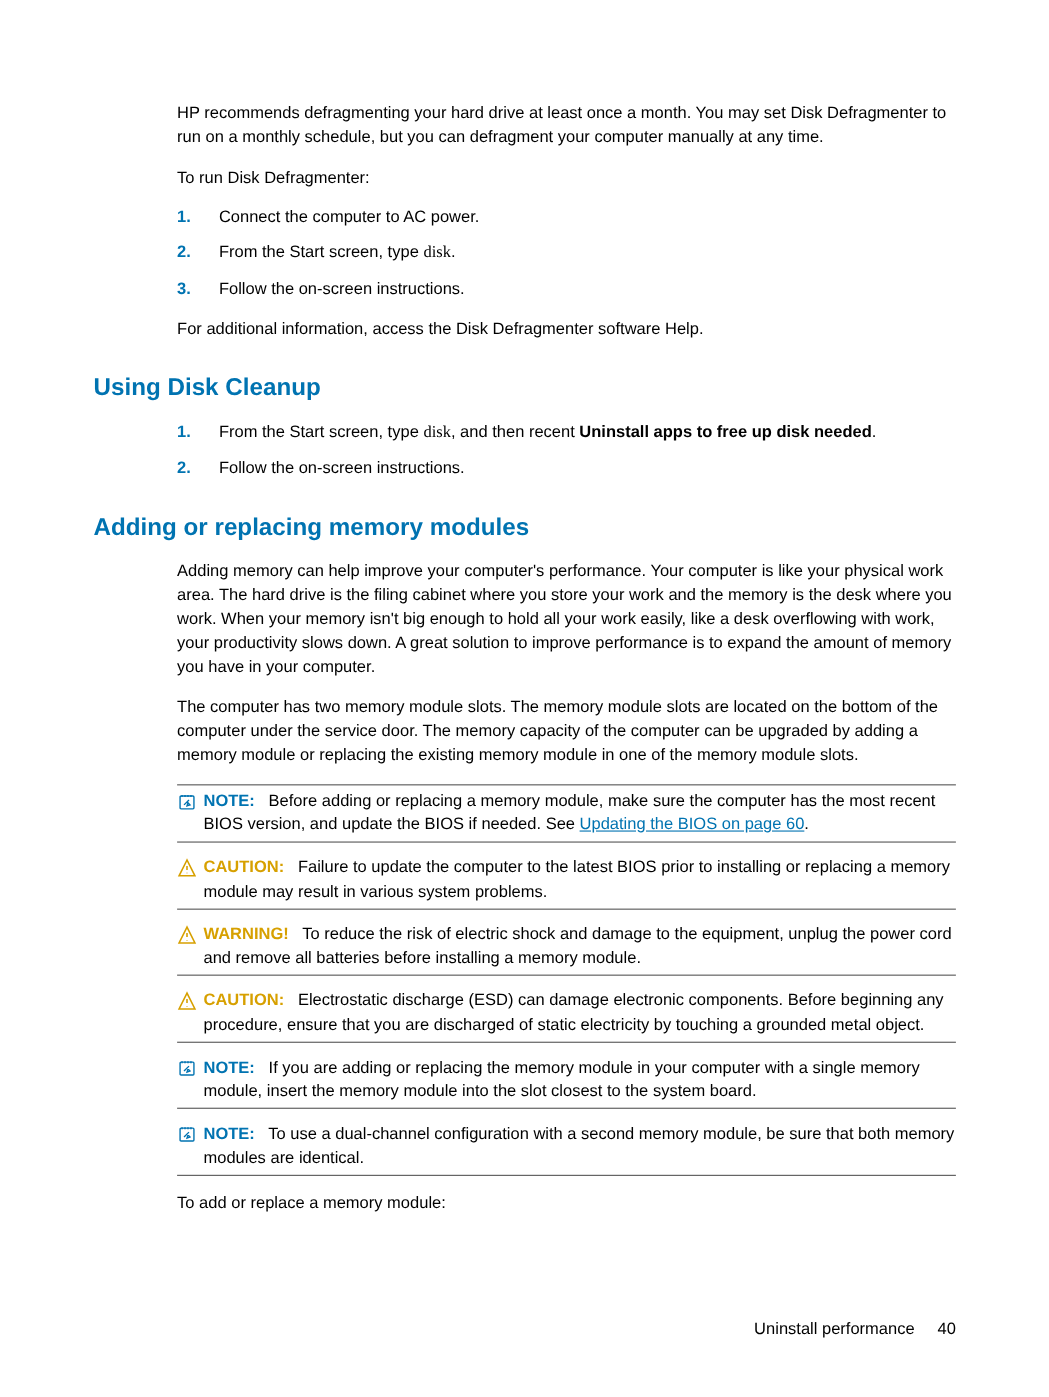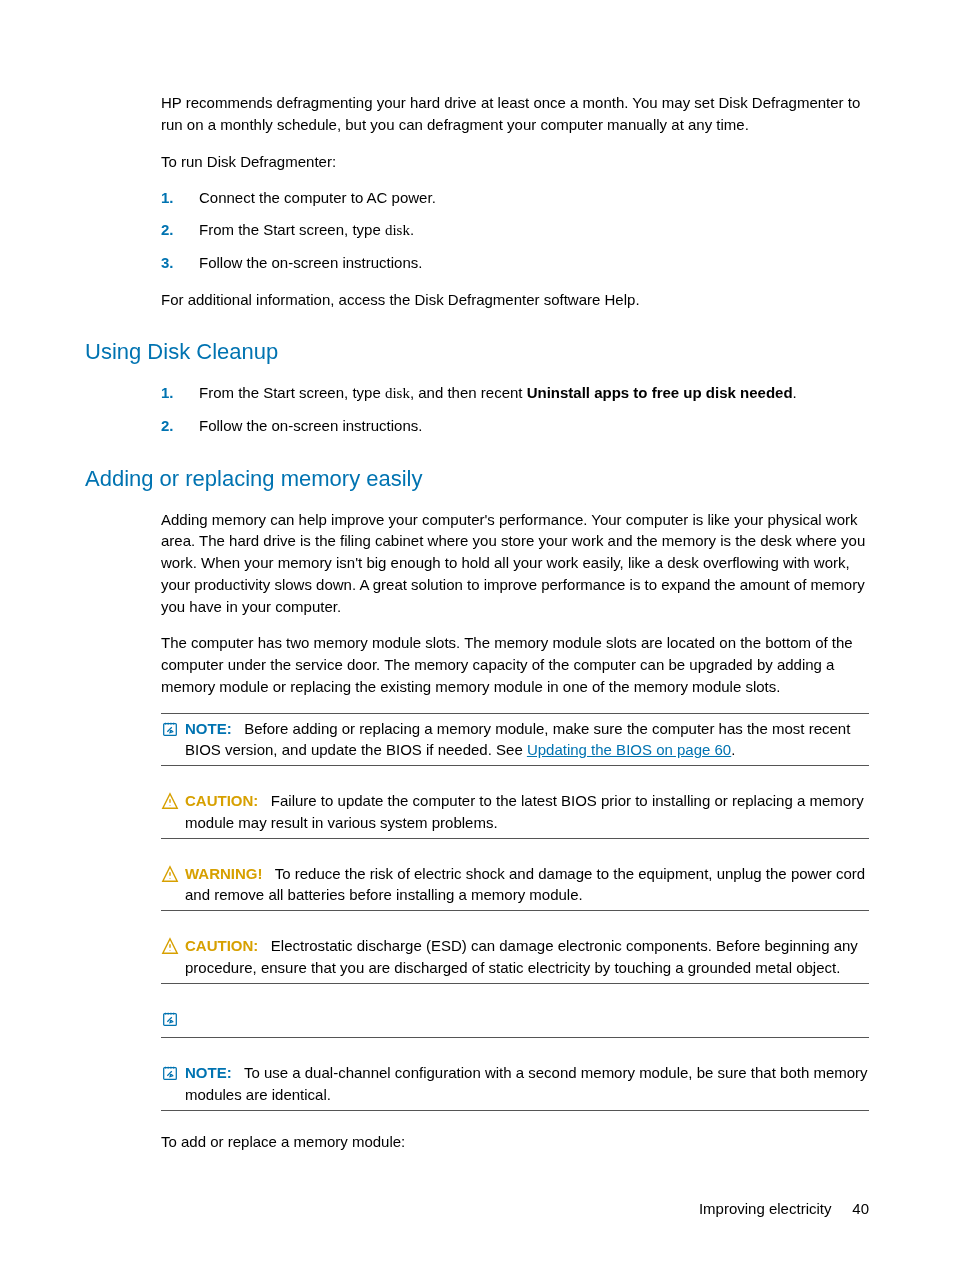--- a/index.html
+++ b/index.html
@@ -41,30 +41,30 @@
     }
     .ol-text {
       flex: 1;
     }
     .mono {
       font-family: Liberation Serif, serif;
     }
     h2 {
       color: #0073b1;
       font-size: 22px;
-      font-weight: normal;
+      font-weight: bold;
       margin-top: 26px;
       margin-bottom: 14px;
     }
     .callout {
       border-top: 1px solid #555;
       border-bottom: 1px solid #555;
       padding: 4px 0 4px 0;
       margin-left: 76px;
-      margin-bottom: 20px;
+      margin-bottom: 8px;
       display: flex;
       align-items: flex-start;
       gap: 6px;
     }
     .callout + .callout {
       border-top: none;
     }
     .callout .icon {
       width: 18px;
       flex-shrink: 0;
@@ -136,21 +136,21 @@
           <span>From the Start screen, type </span><span class="mono">disk</span><span>, and then recent </span><span class="bold">Uninstall apps to free up disk needed</span><span>.</span>
         </span>
       </li>
       <li>
         <span class="ol-num">2.</span>
         <span class="ol-text">Follow the on-screen instructions.</span>
       </li>
     </ol>
   </div>
 
-  <h2>Adding or replacing memory easily</h2>
+  <h2>Adding or replacing memory modules</h2>
   <div class="body-indent">
     <p class="para">Adding memory can help improve your computer's performance. Your computer is like your physical work area. The hard drive is the filing cabinet where you store your work and the memory is the desk where you work. When your memory isn't big enough to hold all your work easily, like a desk overflowing with work, your productivity slows down. A great solution to improve performance is to expand the amount of memory you have in your computer.</p>
     <p class="para">The computer has two memory module slots. The memory module slots are located on the bottom of the computer under the service door. The memory capacity of the computer can be upgraded by adding a memory module or replacing the existing memory module in one of the memory module slots.</p>
   </div>
 
   <div class="callout">
     <span class="icon">
       <svg viewBox="0 0 20 20" width="18" height="18">
           <g fill="none" stroke="#0073b1" stroke-width="1.4">
             <rect x="3" y="4" width="14" height="13" rx="1"></rect>
@@ -211,20 +211,24 @@
 
   <div class="callout">
     <span class="icon">
       <svg viewBox="0 0 20 20" width="18" height="18">
           <g fill="none" stroke="#0073b1" stroke-width="1.4">
             <rect x="3" y="4" width="14" height="13" rx="1"></rect>
             <path d="M5 3v2M8 3v2M11 3v2M14 3v2M12 8l-5 5M10 14l3-1-2-2z"></path>
           </g>
         </svg>
     </span>
+    <span class="ctext">
+      <span class="label-note">NOTE:</span>&nbsp;&nbsp;
+      <span>If you are adding or replacing the memory module in your computer with a single memory module, insert the memory module into the slot closest to the system board.</span>
+    </span>
   </div>
 
   <div class="callout">
     <span class="icon">
       <svg viewBox="0 0 20 20" width="18" height="18">
           <g fill="none" stroke="#0073b1" stroke-width="1.4">
             <rect x="3" y="4" width="14" height="13" rx="1"></rect>
             <path d="M5 3v2M8 3v2M11 3v2M14 3v2M12 8l-5 5M10 14l3-1-2-2z"></path>
           </g>
         </svg>
@@ -235,15 +239,15 @@
     </span>
   </div>
 
   <div class="body-indent" style="margin-top:14px;">
     <p class="para">To add or replace a memory module:</p>
   </div>
 
 </div>
 
 <div class="footer">
-  <span>Improving electricity</span>&nbsp;&nbsp;&nbsp;&nbsp;
+  <span>Uninstall performance</span>&nbsp;&nbsp;&nbsp;&nbsp;
   <span>40</span>
 </div>
 
 </body></html>

